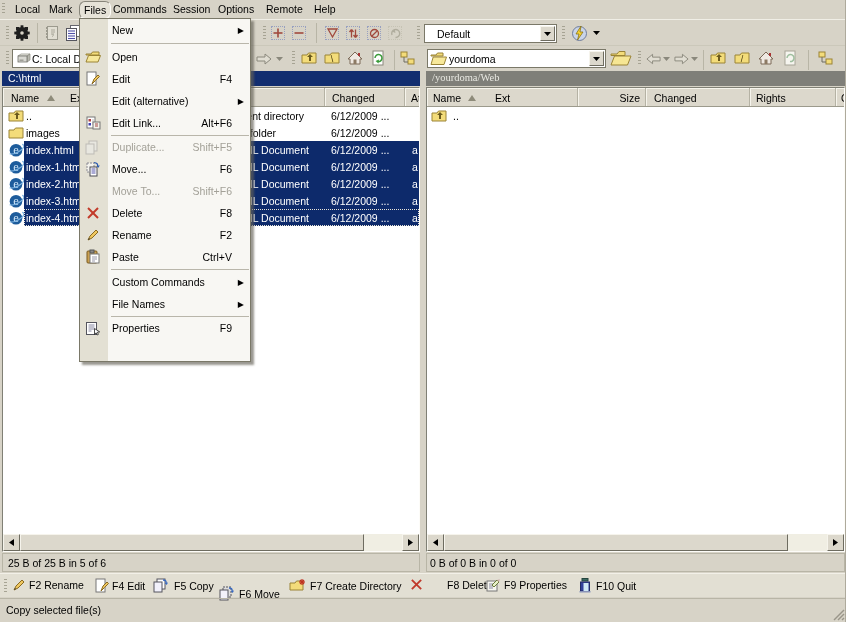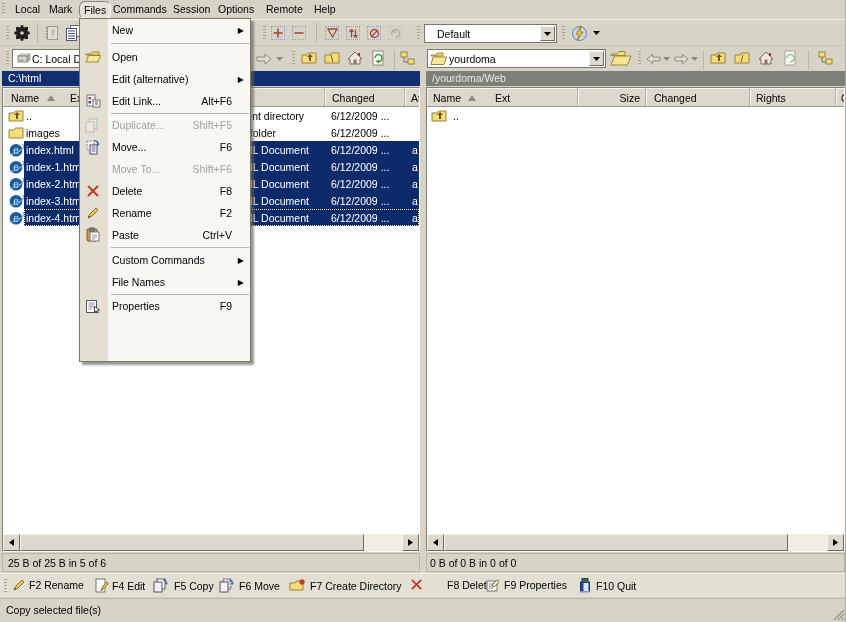--- a/index.html
+++ b/index.html
@@ -259,21 +259,21 @@
   <path d="M5 8 A3.5 3.5 0 1 1 8 11.5" fill="none" stroke="#9fbf9f" stroke-width="1.5"></path>
 </svg>
 <div class="abs tbsep" style="left:808px;top:50px;"></div>
 <svg class="abs" style="left:818px;top:50px;" width="16" height="16" viewBox="0 0 16 16">
   <rect x="1" y="2" width="6" height="5" fill="#f3dc7a" stroke="#9b8436"></rect>
   <rect x="8" y="9" width="6" height="5" fill="#f3dc7a" stroke="#9b8436"></rect>
   <path d="M4 7 V12 H8" fill="none" stroke="#6e6c60"></path>
 </svg>
 
 <div class="abs pathbar" style="left:2px;top:71px;width:418px;background:#122e70;">C:\html</div>
-<div class="abs pathbar" style="left:426px;top:71px;width:419px;background:#7f7f79;color:#e8e8e2;">/yourdoma/Web</div>
+<div class="abs pathbar" style="left:426px;top:71px;width:419px;background:#7f7f79;color:#e8e8e2;font-family:Liberation Serif, serif;">/yourdoma/Web</div>
 
 <div class="abs panel" style="left:2px;top:87px;width:418px;height:465px;">
   <div class="hdr">
     <div class="hcell" style="width:61px;padding-left:8px;border-right:none;">Name<svg style="position:absolute;left:44px;top:7px;" width="8" height="6">
           <path d="M4 0 L8 6 L0 6 Z" fill="#8e8b7a"></path>
         </svg></div>
     <div class="hcell noleft" style="width:80px;padding-left:6px;">Ext</div>
     <div class="hcell" style="width:78px;text-align:right;padding-right:4px;padding-left:0;">Size</div>
     <div class="hcell" style="width:103px;padding-left:6px;">Type</div>
     <div class="hcell" style="width:80px;padding-left:7px;">Changed</div>
@@ -428,21 +428,21 @@
   </div>
   <div class="bitem" style="left:153px;">
     <svg width="16" height="15" viewBox="0 0 16 15">
         <rect x="4" y="1" width="8" height="10" fill="#fff" stroke="#55555e"></rect>
         <rect x="1" y="4" width="8" height="10" fill="#f2f1fb" stroke="#55555e"></rect>
         <path d="M10 2 q4 0 3 4" fill="none" stroke="#3a6ac0" stroke-width="1.3"></path>
         <path d="M13.8 7 L11.8 5 L15 4.6 Z" fill="#3a6ac0"></path>
       </svg>
     <span style="margin-left:5px;">F5 Copy</span>
   </div>
-  <div class="bitem" style="left:219px;">
+  <div class="bitem" style="left:219px;margin-top:8px;">
     <svg width="16" height="15" viewBox="0 0 16 15">
         <rect x="4" y="1" width="8" height="10" fill="#ddd" stroke="#55555e" stroke-dasharray="2 1"></rect>
         <rect x="1" y="4" width="8" height="10" fill="#f2f1fb" stroke="#55555e"></rect>
         <path d="M10 2 q4 0 3 4" fill="none" stroke="#3a6ac0" stroke-width="1.3"></path>
         <path d="M13.8 7 L11.8 5 L15 4.6 Z" fill="#3a6ac0"></path>
       </svg>
     <span style="margin-left:4px;">F6 Move</span>
   </div>
   <div class="bitem" style="left:289px;">
     <svg width="17" height="15" viewBox="0 0 17 15">
@@ -505,20 +505,28 @@
       </div>
     <div class="msep" style="margin-top:2px;margin-bottom:2px;"></div>
     <div class="mitem">
       <svg class="ic" viewBox="0 0 16 16">
           <path d="M1 5 h5 l1.5-2 H14 v3 H1 Z" fill="#f3dc7a" stroke="#9b8436"></path>
           <path d="M1 13 L3.5 6.5 H15.5 L13 13 Z" fill="#f7e89a" stroke="#9b8436"></path>
         </svg>
       <span class="txt">Open</span>
     </div>
     <div class="mitem">
+      <svg class="ic" viewBox="0 0 16 16">
+          <rect x="2" y="1" width="9" height="13" fill="#fff" stroke="#777"></rect>
+          <path d="M7 13 L9 8 L13 4 L14.5 5.5 L10.5 9.5 Z" fill="#f0c860" stroke="#8a6a20"></path>
+        </svg>
+      <span class="txt">Edit</span>
+        <span class="sc">F4</span>
+    </div>
+    <div class="mitem">
         <span class="txt">Edit (alternative)</span>
         <span class="arr">▶</span>
       </div>
     <div class="mitem">
       <svg class="ic" viewBox="0 0 16 16">
           <rect x="2" y="2" width="8" height="11" fill="#fff" stroke="#777"></rect>
           <rect x="3.5" y="4" width="2.5" height="2.5" fill="#b04040"></rect>
           <rect x="3.5" y="8" width="2.5" height="2.5" fill="#4040b0"></rect>
           <rect x="7" y="4" width="2" height="6" fill="#ddd"></rect>
           <rect x="8" y="7" width="7" height="7" fill="#f4f2ea" stroke="#777"></rect>

